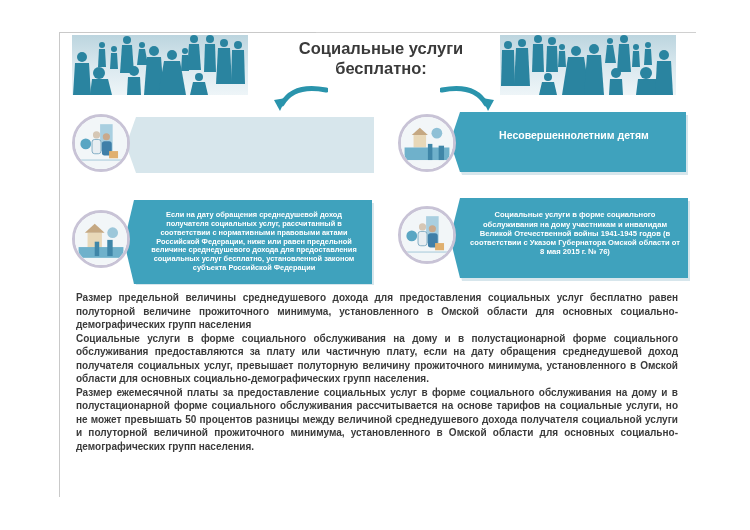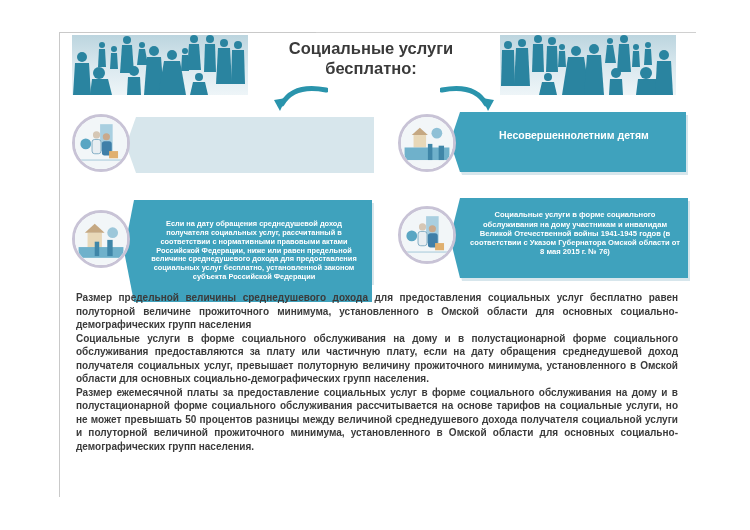--- a/index.html
+++ b/index.html
@@ -8,21 +8,21 @@
 
     .frame-top { position: absolute; left: 59px; top: 32px; width: 258px; height: 1px; background: #c9c9c9; }
     .frame-top2 { position: absolute; left: 316px; top: 32px; width: 380px; height: 1px; background: #d0d0d0; }
     .frame-left { position: absolute; left: 59px; top: 32px; width: 1px; height: 465px; background: #c9c9c9; }
 
     .crowd { position: absolute; top: 35px; height: 60px; background: linear-gradient(180deg,#bcd5df 0%,#dbe9ef 55%,#eef5f8 100%); overflow: hidden; }
     .crowd-left { left: 72px; width: 176px; }
     .crowd-right { left: 500px; width: 176px; }
     .crowd svg { width: 100%; height: 100%; display: block; }
 
-    .headline { position: absolute; left: 266px; top: 38px; width: 210px; text-align: center; font-weight: bold; font-size: 16.5px; line-height: 20px; color: #3a3a3a; }
+    .headline { position: absolute; left: 276px; top: 38px; width: 210px; text-align: center; font-weight: bold; font-size: 16.5px; line-height: 20px; color: #3a3a3a; }
 
     .arrow { position: absolute; }
     .arrow-left { left: 272px; top: 84px; width: 56px; height: 28px; }
     .arrow-right { left: 440px; top: 84px; width: 56px; height: 28px; }
 
     .card { position: absolute; display: flex; align-items: center; }
     .card .badge { position: absolute; width: 58px; height: 58px; border-radius: 50%; background: #ffffff; border: 3px solid #c8c3d6; overflow: hidden; z-index: 2; }
     .card .badge svg { width: 100%; height: 100%; display: block; }
     .card .panel { position: absolute; background: #3fa2bd; color: #fff; font-weight: bold; text-align: center; display: flex; align-items: center; justify-content: center;
       clip-path: polygon(10px 0, 100% 0, 100% 100%, 10px 100%, 0 50%); box-shadow: 0 2px 3px rgba(0,0,0,0.25); }
@@ -33,21 +33,21 @@
     .c1 .panel { left: 52px; top: 2px; width: 248px; height: 56px; font-size: 7.4px; line-height: 9px; padding: 0 8px 0 22px; }
     .c1 .panel-shadow { left: 54px; top: 5px; width: 248px; height: 56px; }
 
     .c2 { left: 396px; top: 108px; width: 300px; height: 66px; }
     .c2 .badge { left: 2px; top: 6px; }
     .c2 .panel { left: 54px; top: 4px; width: 236px; height: 60px; font-size: 10.5px; padding: 0 8px 14px 20px; }
     .c2 .panel-shadow { left: 56px; top: 7px; width: 236px; height: 60px; }
 
     .c3 { left: 72px; top: 196px; width: 310px; height: 88px; }
     .c3 .badge { left: 0; top: 14px; }
-    .c3 .panel { left: 52px; top: 4px; width: 248px; height: 102px; font-size: 7.4px; line-height: 8.9px; padding: 0 10px 0 22px; }
+    .c3 .panel { left: 52px; top: 4px; width: 248px; height: 84px; font-size: 7.4px; line-height: 8.9px; padding: 0 10px 0 22px; }
     .c3 .panel-shadow { left: 54px; top: 7px; width: 248px; height: 82px; }
 
     .c4 { left: 396px; top: 196px; width: 300px; height: 82px; }
     .c4 .badge { left: 2px; top: 10px; }
     .c4 .panel { left: 54px; top: 2px; width: 238px; height: 80px; font-size: 7.6px; line-height: 9.3px; padding: 0 8px 9px 20px; }
     .c4 .panel-shadow { left: 56px; top: 5px; width: 238px; height: 80px; }
 
     .body-text { position: absolute; left: 76px; top: 291px; width: 602px; font-weight: bold; font-size: 10px; line-height: 13.5px; color: #3b3b3b; text-align: justify; }
     .body-text p { margin: 0; }
   </style>

